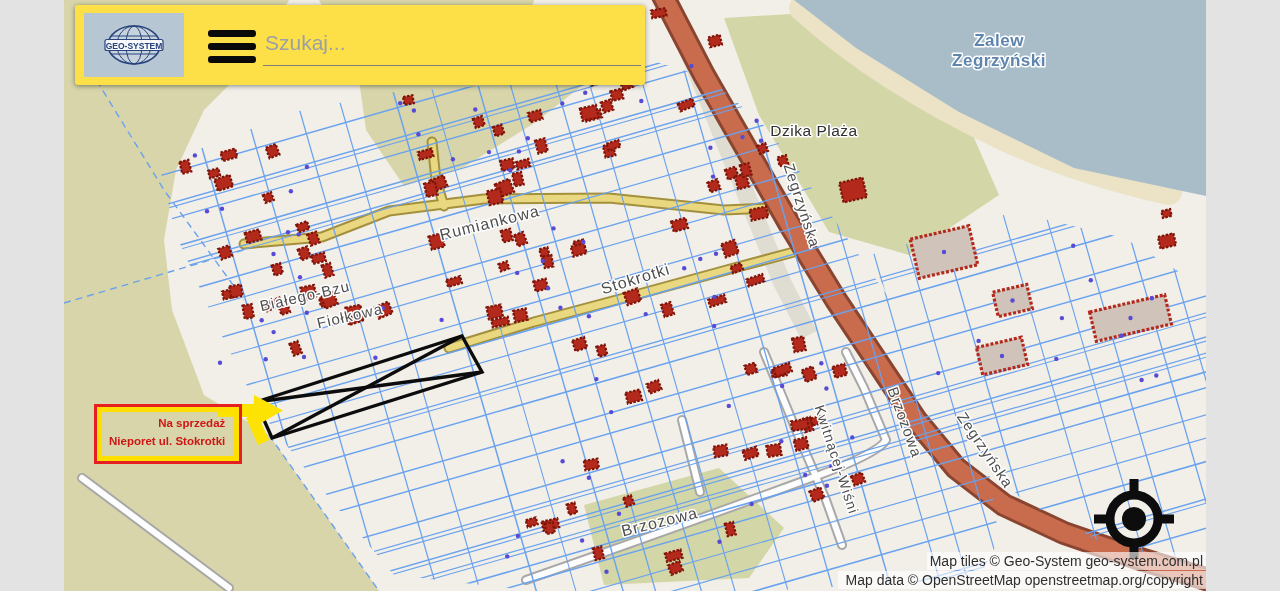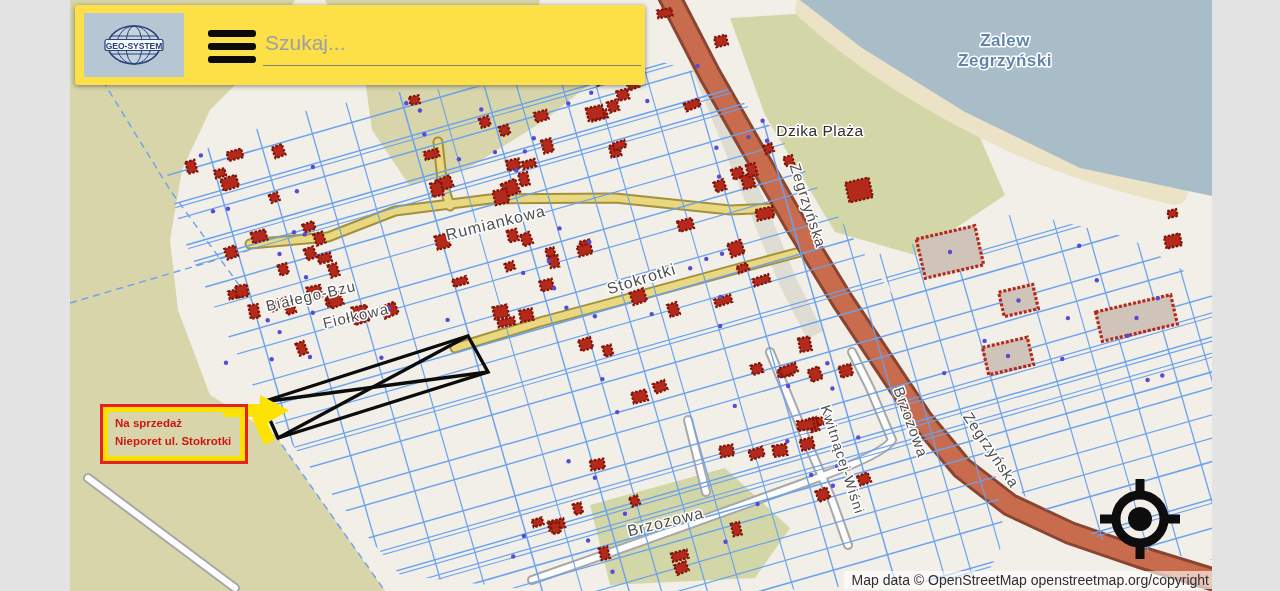--- a/index.html
+++ b/index.html
@@ -1,20 +1,20 @@
 <!DOCTYPE html>
 <html><head>
 <meta charset="utf-8">
 <style>
   html,body{margin:0;padding:0;}
   body{
     width:1280px;height:591px;position:relative;overflow:hidden;
     background:#e3e3e3;font-family:"Liberation Sans",sans-serif;
   }
-  #map-wrap{position:absolute;left:70px;top:0;width:1142px;height:591px;background:#f2efe9;cursor:grab;}
+  #map-wrap{position:absolute;left:64px;top:0;width:1142px;height:591px;background:#f2efe9;cursor:grab;text-align:right;}
   #map-svg{position:absolute;left:0;top:0;width:1142px;height:591px;display:block;}
 
   
   #search-card{
     position:absolute;left:75px;top:5px;width:570px;height:80px;background:#fde047;
     border-radius:3px;box-shadow:0 1px 5px rgba(0,0,0,.45);z-index:30;
   }
   #logo-box{position:absolute;left:9px;top:8px;width:100px;height:64px;background:#b7c6d3;}
   #menu-btn{position:absolute;left:133px;top:25px;width:50px;height:34px;background:none;border:none;padding:0;cursor:pointer;}
   #menu-btn .bar{display:block;width:48px;height:7px;background:#0a0a0a;border-radius:3px;margin:0 0 6px 0;}
@@ -472,20 +472,21 @@
   </g>
 </svg>
 
   <div id="sale-note">
     <div class="inner">
       <div>Na sprzedaż</div>
       <div>Nieporet ul. Stokrotki</div>
     </div>
   </div>
 
+  <div id="attr1" class="attr-line">Map tiles © Geo-System geo-system.com.pl</div>
   <div id="attr2" class="attr-line">Map data © OpenStreetMap openstreetmap.org/copyright</div>
 </div>
 
 <div id="search-card">
   <div id="logo-box">
     <svg viewBox="0 0 100 64" width="100" height="64">
       <ellipse cx="50" cy="32" rx="26" ry="19" fill="#c6d3dd" stroke="#27427c" stroke-width="1.6"></ellipse>
       <ellipse cx="50" cy="32" rx="17" ry="19" fill="none" stroke="#27427c" stroke-width="1"></ellipse>
       <ellipse cx="50" cy="32" rx="8" ry="19" fill="none" stroke="#27427c" stroke-width="1"></ellipse>
       <line x1="24" y1="32" x2="76" y2="32" stroke="#27427c" stroke-width="1"></line>

